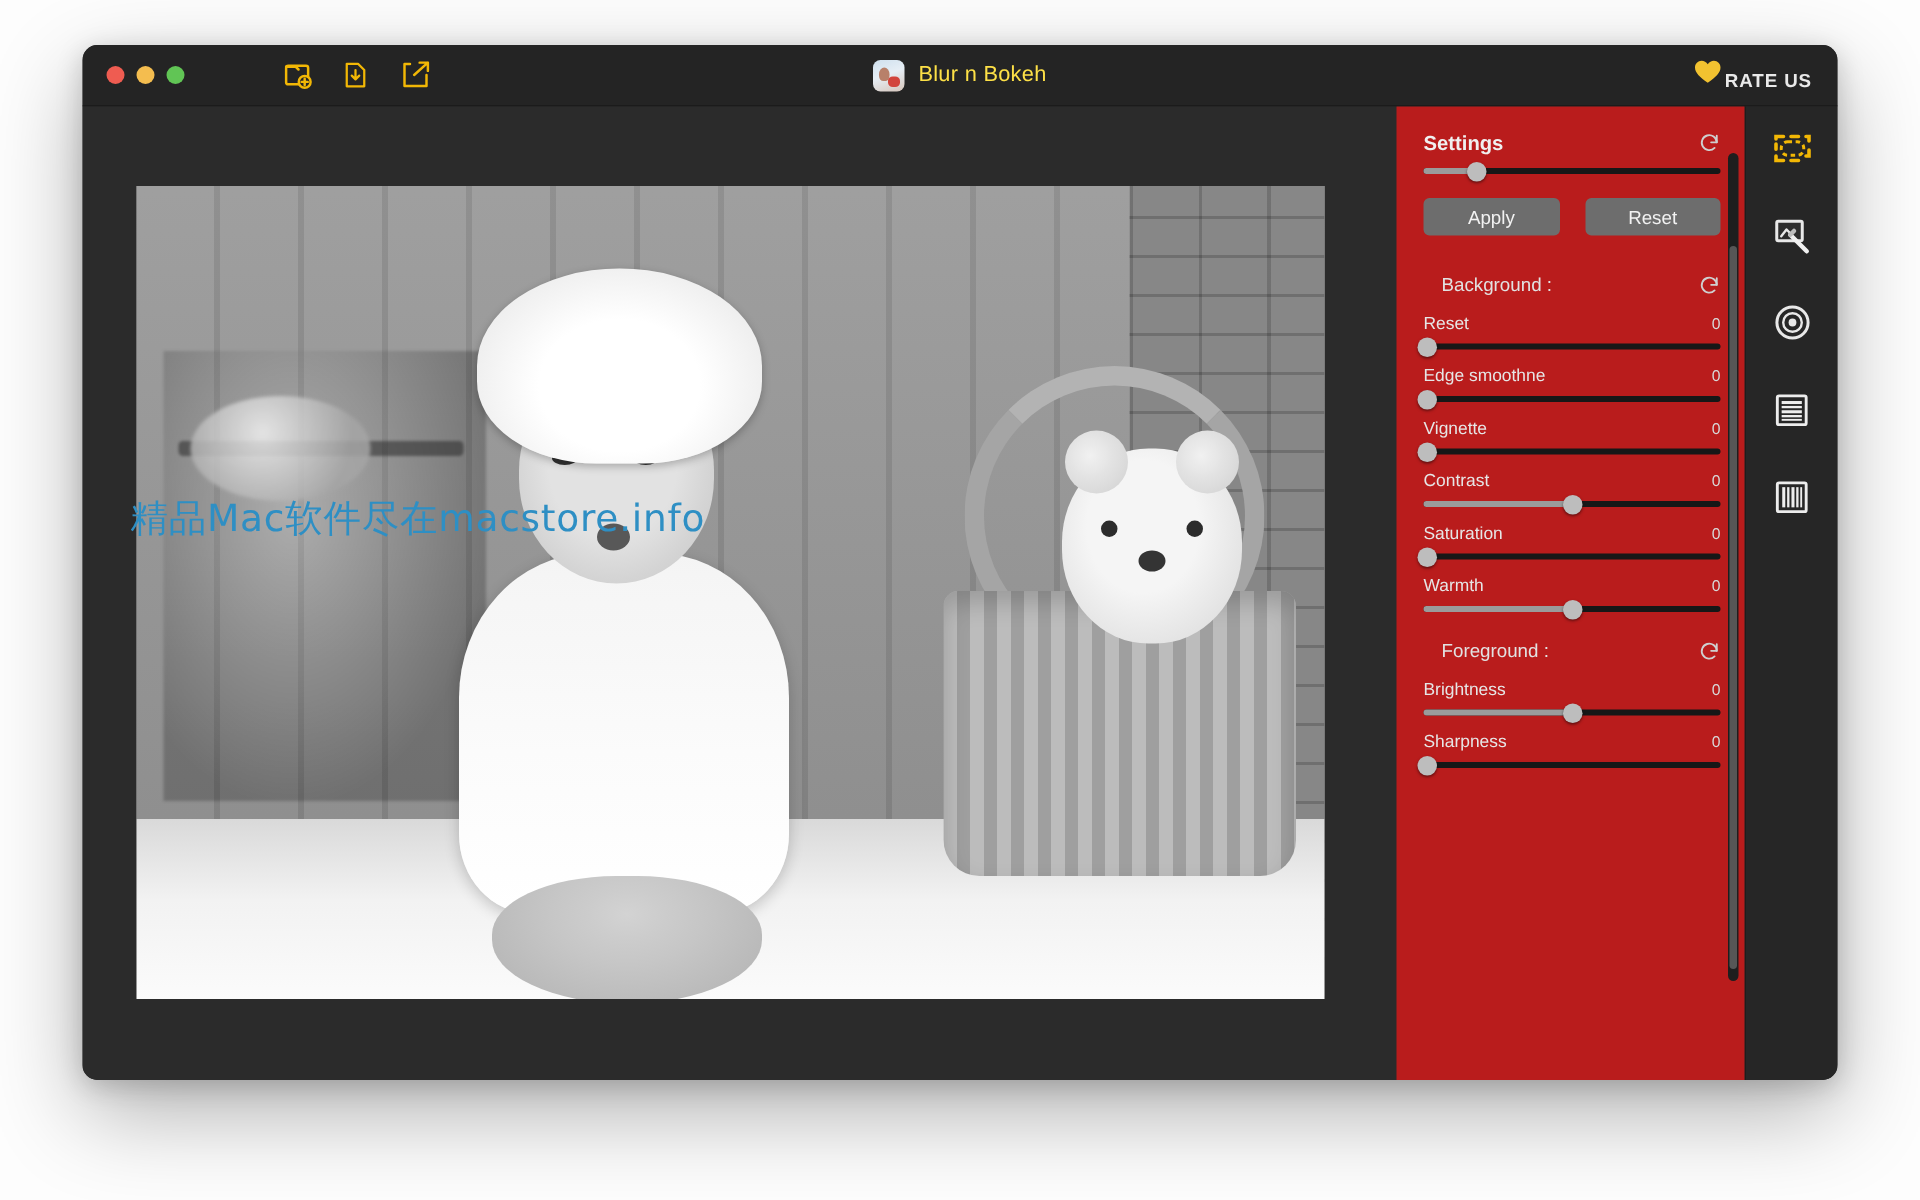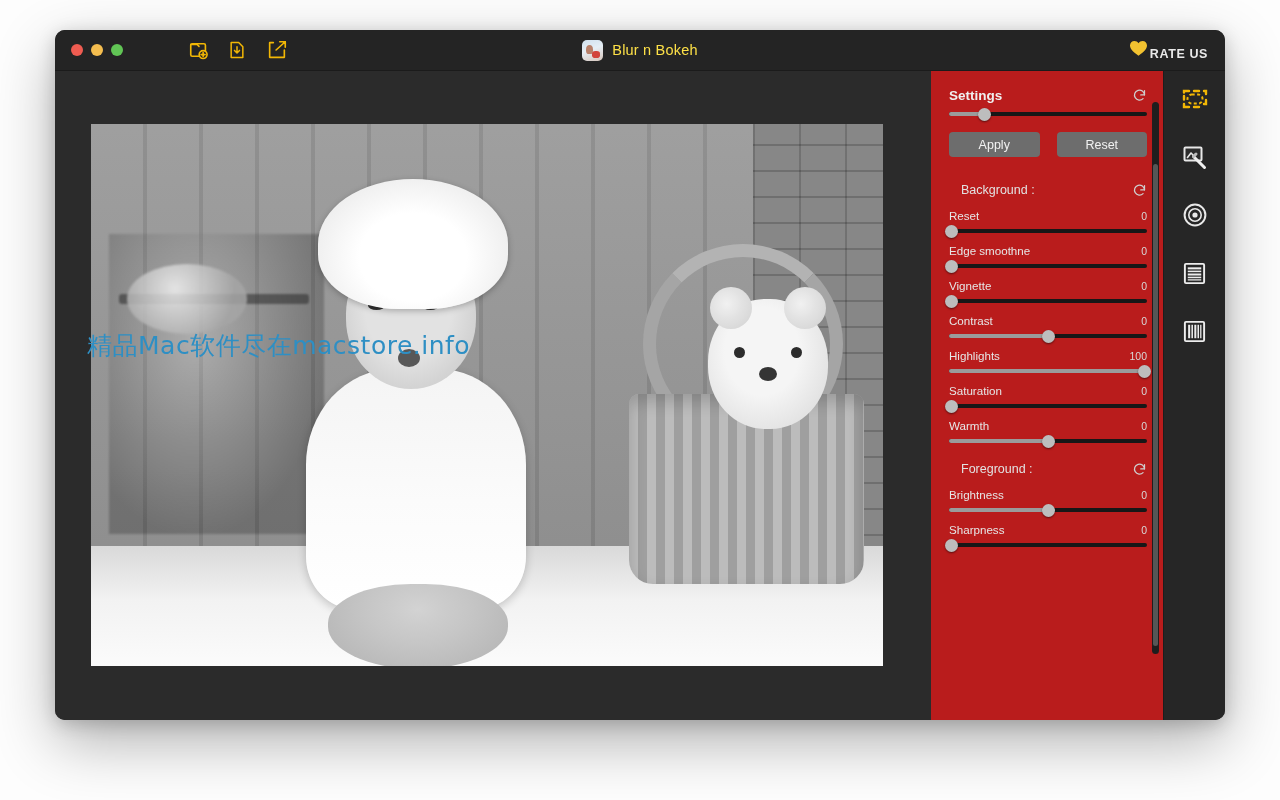--- a/index.html
+++ b/index.html
@@ -428,30 +428,20 @@
         <div class="lbl-line">
           <span class="lbl">Contrast</span>
           <span class="val">0</span>
         </div>
         <div class="track">
           <div class="fill" style="width:50%"></div>
             <div class="thumb" style="left:50%"></div>
         </div>
       </div>
 
-      <div class="slider-row">
-        <div class="lbl-line">
-          <span class="lbl">Highlights</span>
-          <span class="val">100</span>
-        </div>
-        <div class="track">
-          <div class="fill" style="width:100%"></div>
-            <div class="thumb" style="left:98.5%"></div>
-        </div>
-      </div>
 
       <div class="slider-row">
         <div class="lbl-line">
           <span class="lbl">Saturation</span>
           <span class="val">0</span>
         </div>
         <div class="track">
           <div class="fill" style="width:0%"></div>
             <div class="thumb" style="left:1.5%"></div>
         </div>

